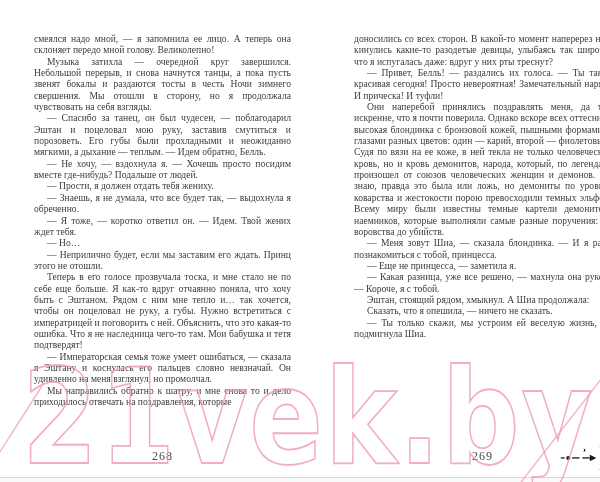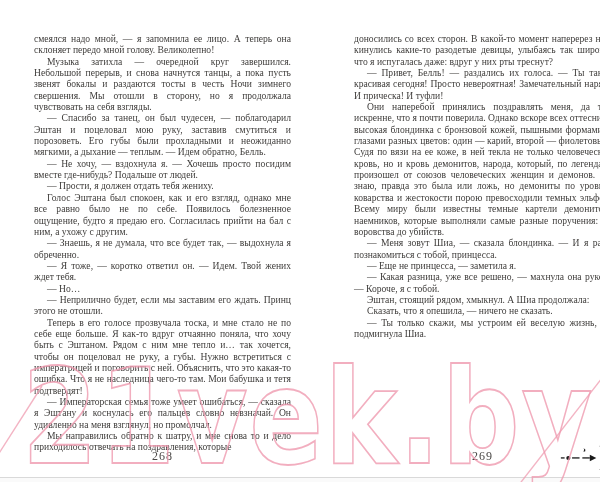--- a/index.html
+++ b/index.html
@@ -62,21 +62,20 @@
 
 <div class="book-spread">
 
   <div class="page page--left">
     <div class="page-text">
         <p class="para">смеялся надо мной, — я запомнила ее лицо. А теперь она склоняет передо мной голову. Великолепно!</p>
         <p class="para">Музыка затихла — очередной круг завершился. Небольшой перерыв, и снова начнутся танцы, а пока пусть звенят бокалы и раздаются тосты в честь Ночи зимнего свершения. Мы отошли в сторону, но я продолжала чувствовать на себя взгляды.</p>
         <p class="para">— Спасибо за танец, он был чудесен, — поблагодарил Эштан и поцеловал мою руку, заставив смутиться и порозоветь. Его губы были прохладными и неожиданно мягкими, а дыхание — теплым. — Идем обратно, Белль.</p>
         <p class="para">— Не хочу, — вздохнула я. — Хочешь просто посидим вместе где-нибудь? Подальше от людей.</p>
         <p class="para">— Прости, я должен отдать тебя жениху.</p>
-        <p class="para">Голос Эштана был спокоен, как и его взгляд, однако мне все равно было не по себе. Появилось болезненное ощущение, будто я предаю его. Согласилась прийти на бал с ним, а ухожу с другим.</p>
         <p class="para">— Знаешь, я не думала, что все будет так, — выдохнула я обреченно.</p>
         <p class="para">— Я тоже, — коротко ответил он. — Идем. Твой жених ждет тебя.</p>
         <p class="para">— Но…</p>
         <p class="para">— Неприлично будет, если мы заставим его ждать. Принц этого не отошли.</p>
         <p class="para">Теперь в его голосе прозвучала тоска, и мне стало не по себе еще больше. Я как-то вдруг отчаянно поняла, что хочу быть с Эштаном. Рядом с ним мне тепло и… так хочется, чтобы он поцеловал не руку, а губы. Нужно встретиться с императрицей и поговорить с ней. Объяснить, что это какая-то ошибка. Что я не наследница чего-то там. Мои бабушка и тетя подтвердят!</p>
         <p class="para">— Императорская семья тоже умеет ошибаться, — сказала я Эштану и коснулась его пальцев словно невзначай. Он удивленно на меня взглянул, но промолчал.</p>
         <p class="para">Мы направились обратно к шатру, и мне снова то и дело приходилось отвечать на поздравления, которые</p>
       </div>
     <div class="page-number">268</div>
   </div>

